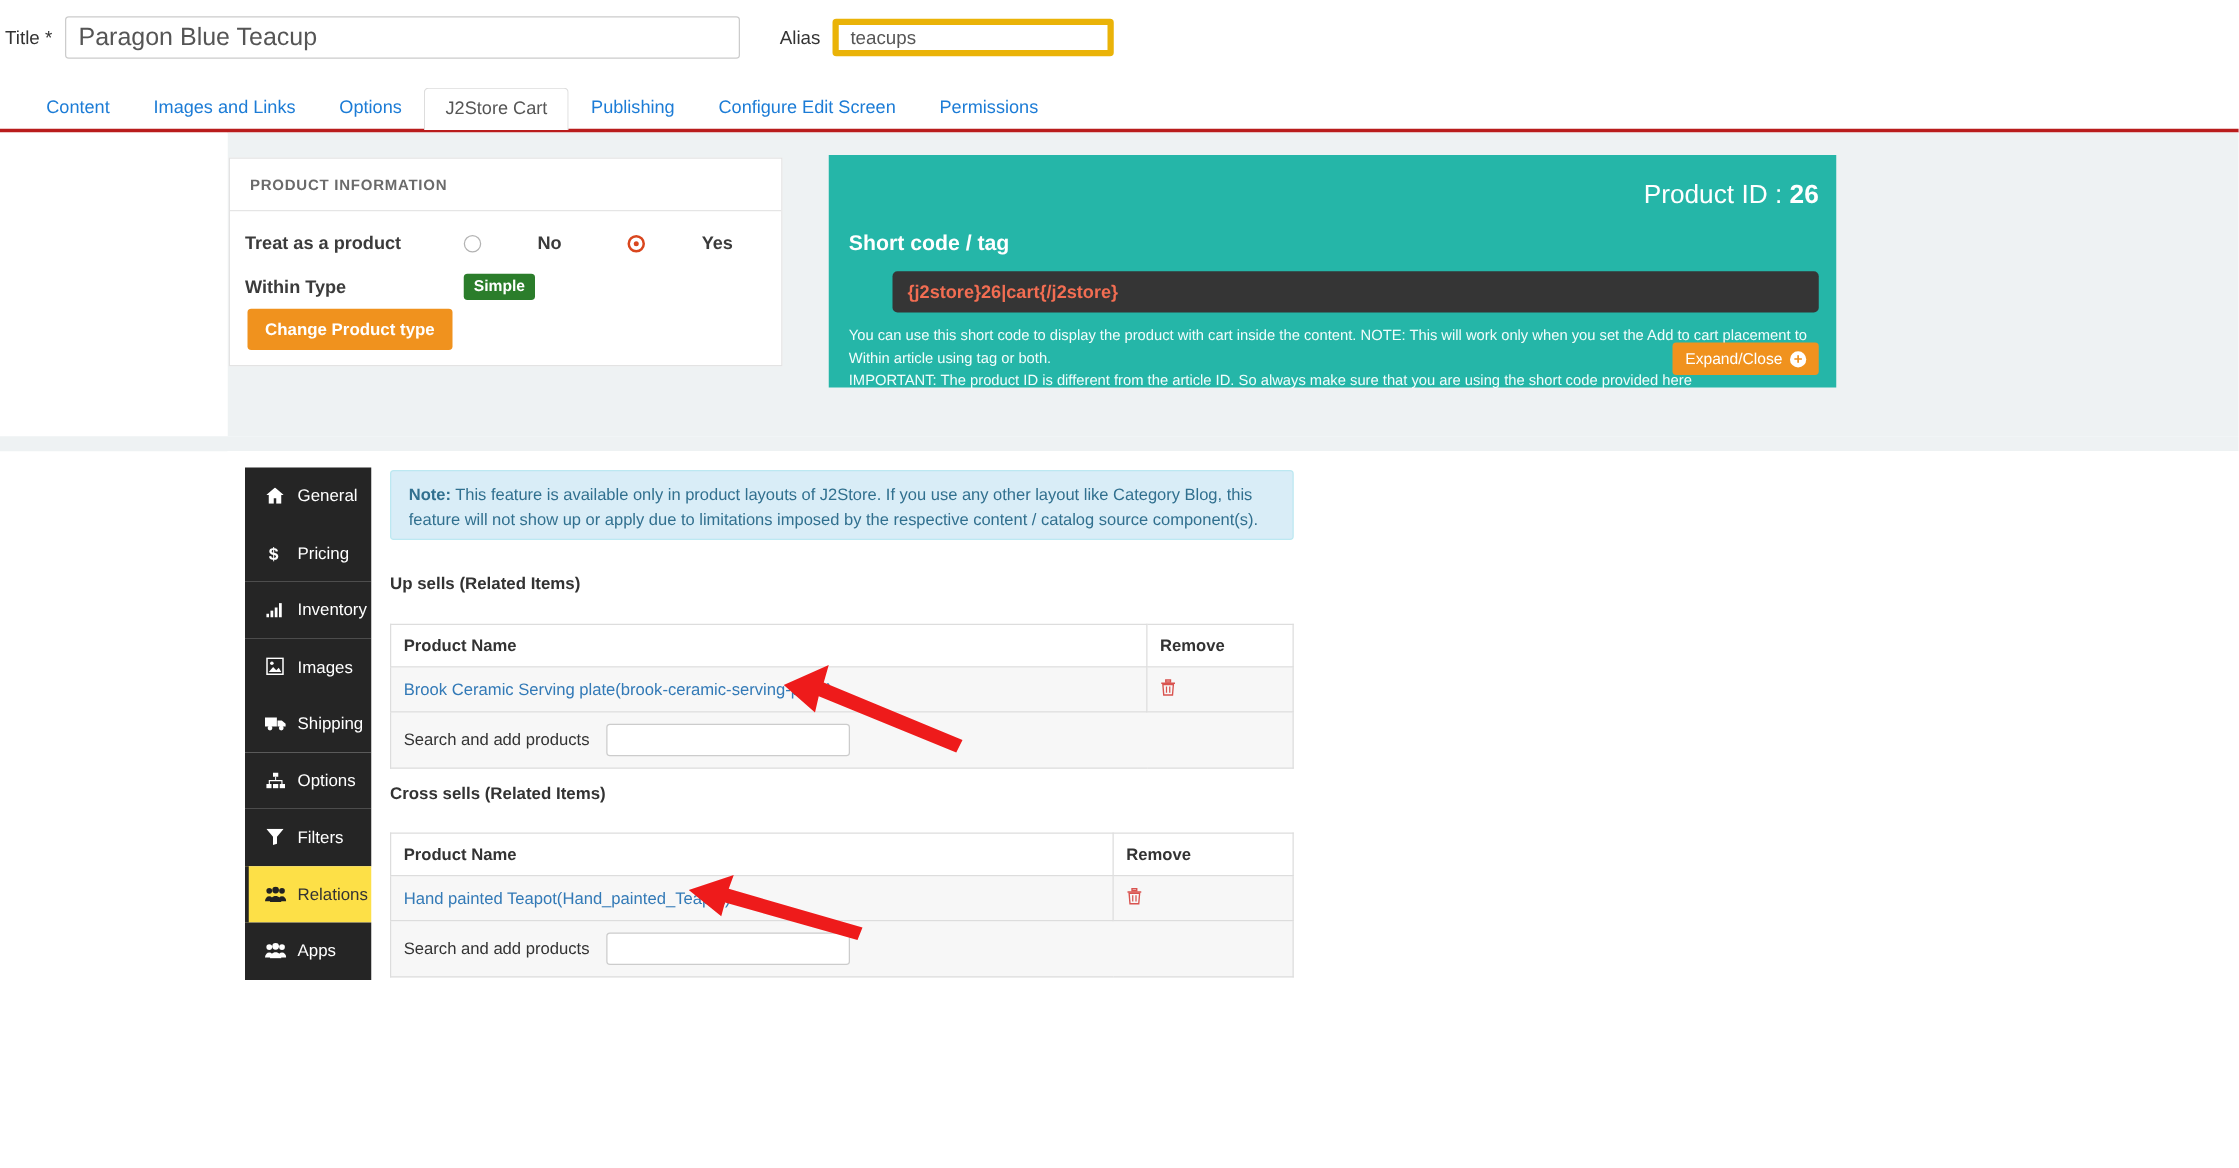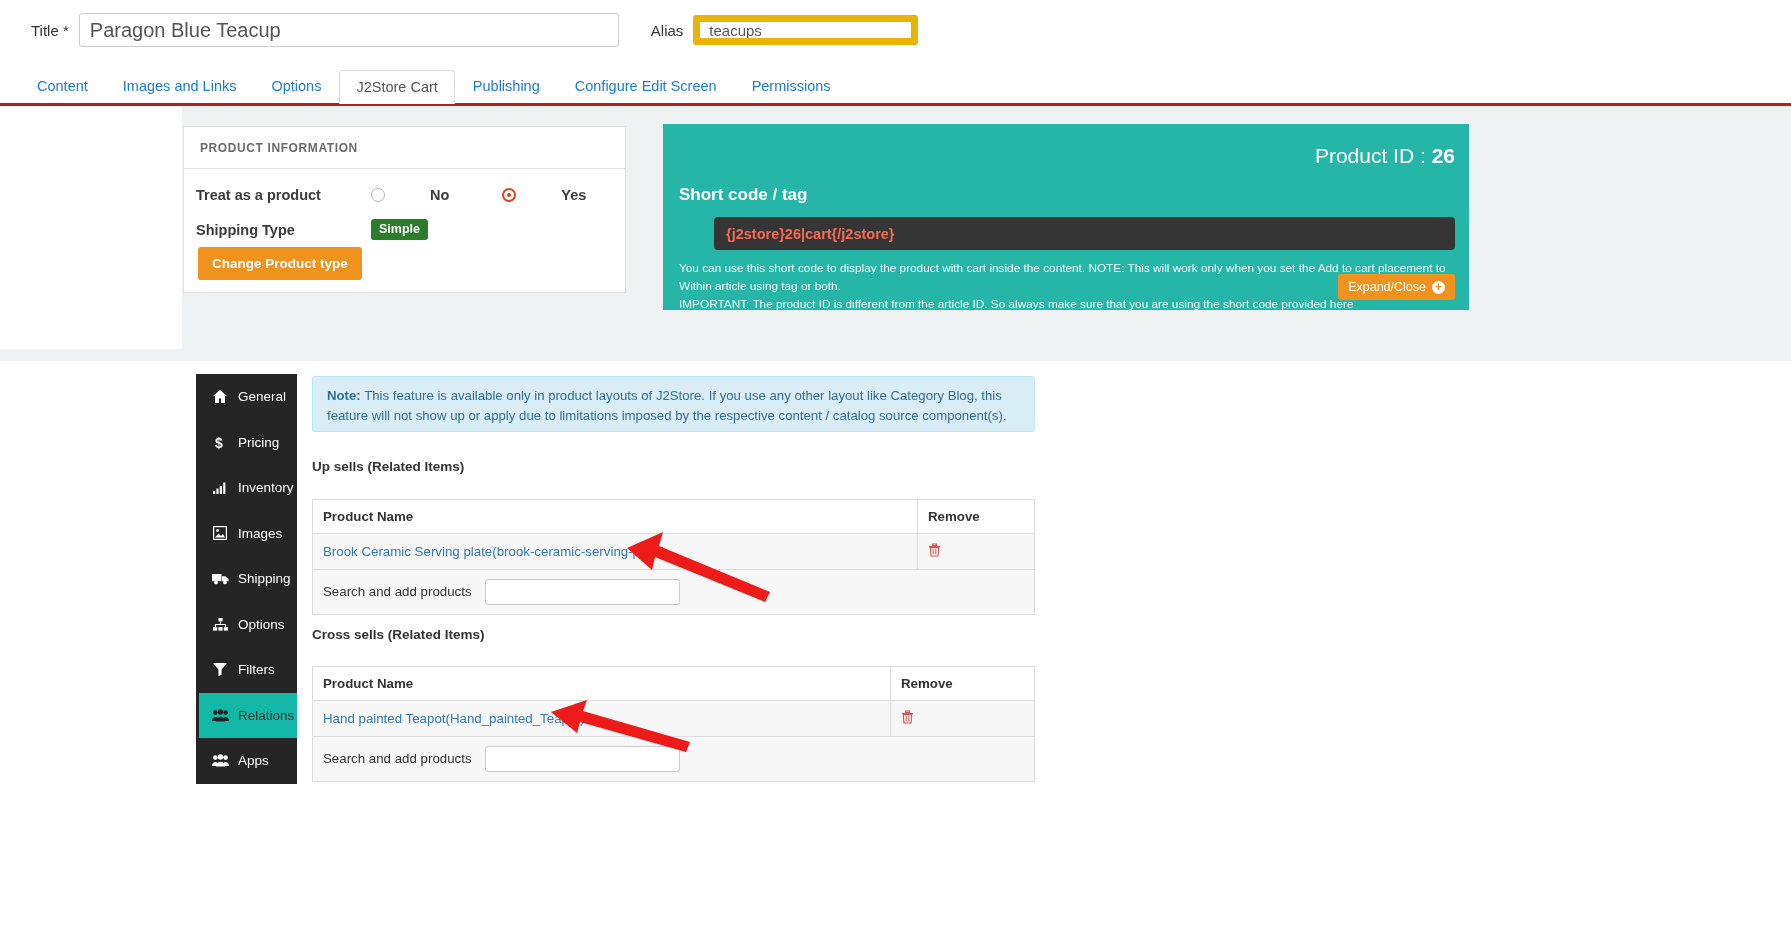--- a/index.html
+++ b/index.html
@@ -10,34 +10,34 @@
     color: #333333;
   }
   body { width: 1791px; height: 934px; position: relative; overflow: hidden; }
 
   
   .title-row {
     position: absolute; left: 0; top: 0; width: 1791px; height: 60px;
     display: flex; align-items: center;
   }
   .title-label {
-    font-size: 15px; color: #333; margin-left: 31px; margin-right: 10px;
+    font-size: 15px; color: #333; margin-left: 4px; margin-right: 10px;
     white-space: nowrap;
   }
   .title-input {
     width: 540px; height: 34px;
     border: 1px solid #cccccc; border-radius: 3px;
     background: #ffffff; color: #555555;
     font-family: "Liberation Sans", sans-serif; font-size: 20px;
     padding: 2px 10px; outline: none;
   }
   .alias-label { font-size: 15px; color: #333; margin-left: 32px; margin-right: 10px; }
   .alias-input {
     width: 225px; height: 30px;
-    border: 7px solid #eab308; border-radius: 3px;
+    border: 5px solid #eab308; border-radius: 3px;
     background: #ffffff; color: #555555;
     font-family: "Liberation Sans", sans-serif; font-size: 15px;
     padding: 2px 9px; outline: none;
   }
 
   
   .tabs {
     position: absolute; left: 0; top: 72px; width: 1791px; height: 34px;
     border-bottom: 3px solid #b91c1c;
     display: flex; align-items: flex-end; padding-left: 20px;
@@ -159,21 +159,21 @@
   
   .side {
     position: absolute; left: 196px; top: 374px; width: 101px;
   }
   .side-item {
     background: #252525; color: #ffffff;
     height: 45.5px; display: flex; align-items: center;
     padding-left: 15px; font-size: 13.5px; cursor: pointer;
   }
   .side-item.active {
-    background: #14b8a6; color: #333333;
+    background: #fde047; color: #333333;
     border-left: 3px solid #252525; padding-left: 12px;
   }
   .side-item .ic {
     width: 18px; margin-right: 9px; display: inline-flex;
     align-items: center; justify-content: center;
   }
   .side-item .ic svg { display: block; }
 
   
   .note {
@@ -239,21 +239,21 @@
   <div class="prod-row row1">
     <span class="lbl">Treat as a product</span>
     <span class="radio-grp">
       <span class="radio"></span>
       <span class="rtext">No</span>
       <span class="radio checked"></span>
       <span class="rtext">Yes</span>
     </span>
   </div>
   <div class="prod-row row2">
-    <span class="lbl">Shipping Type</span>
+    <span class="lbl">Within Type</span>
     <span class="badge-simple">Simple</span>
   </div>
   <button class="btn-change">Change Product type</button>
 </div>
 
 <div class="teal">
   <div class="pid">
     <span>Product ID :</span>
     <b>26</b>
   </div>

